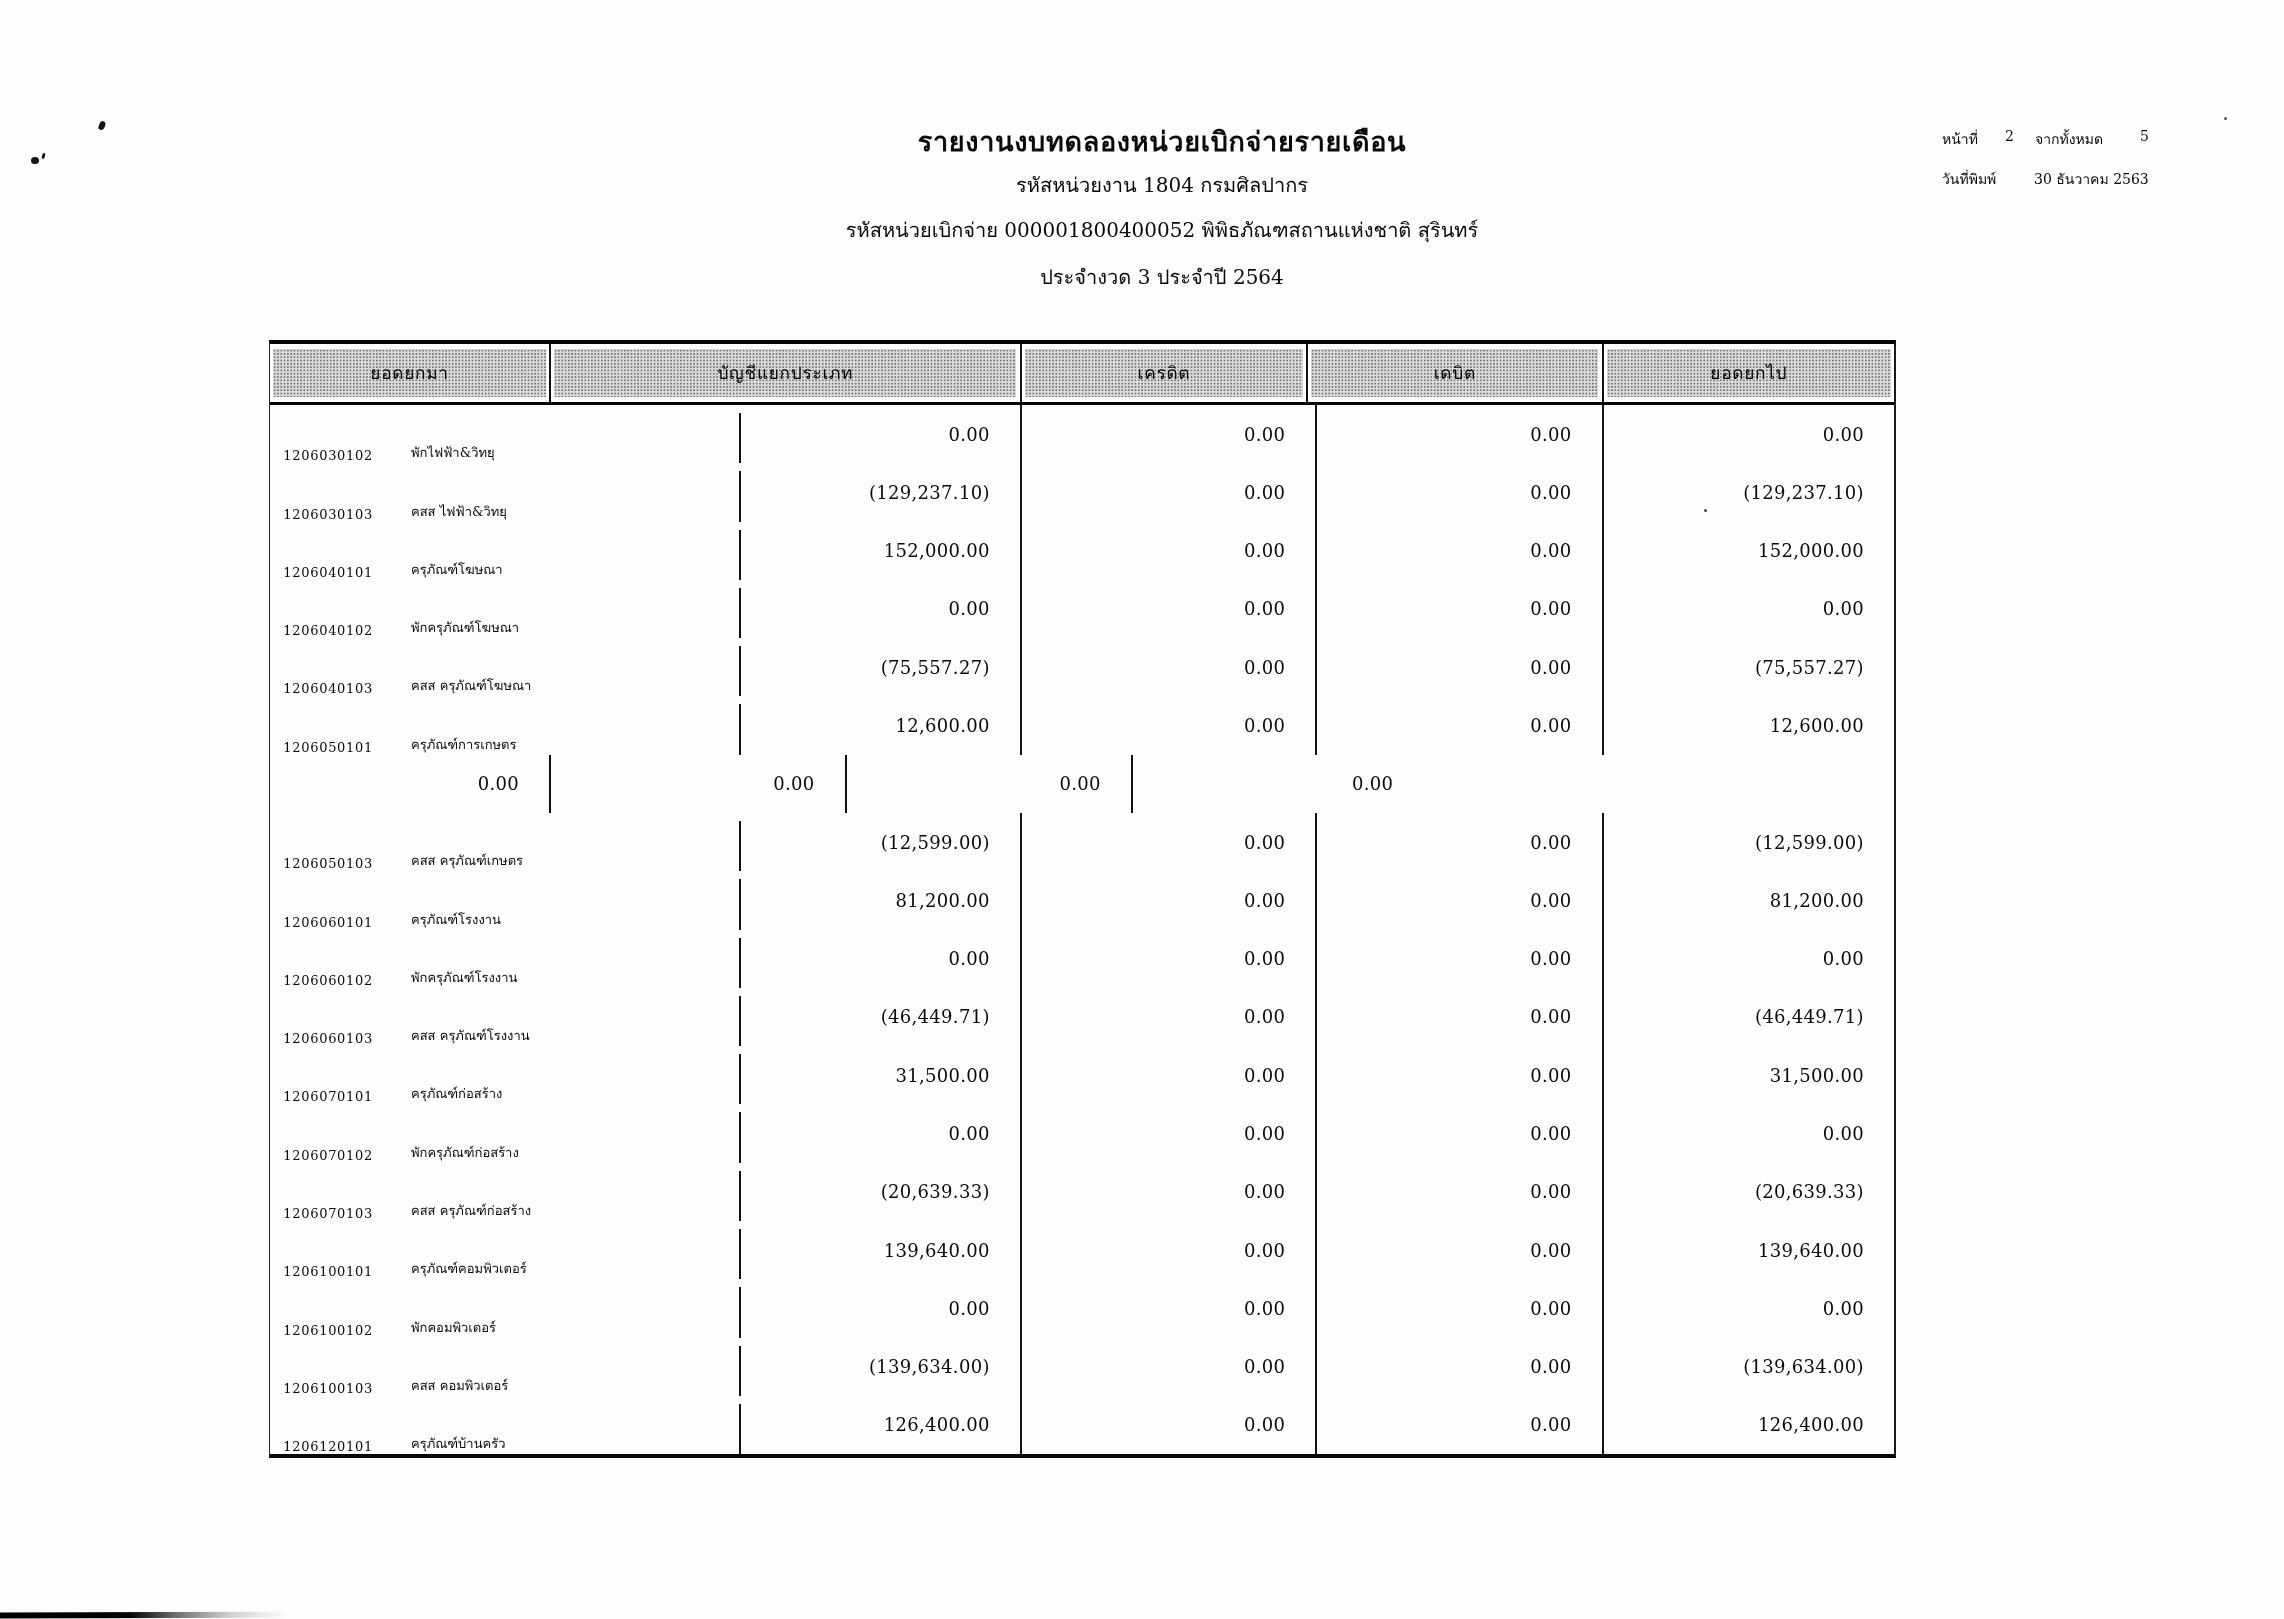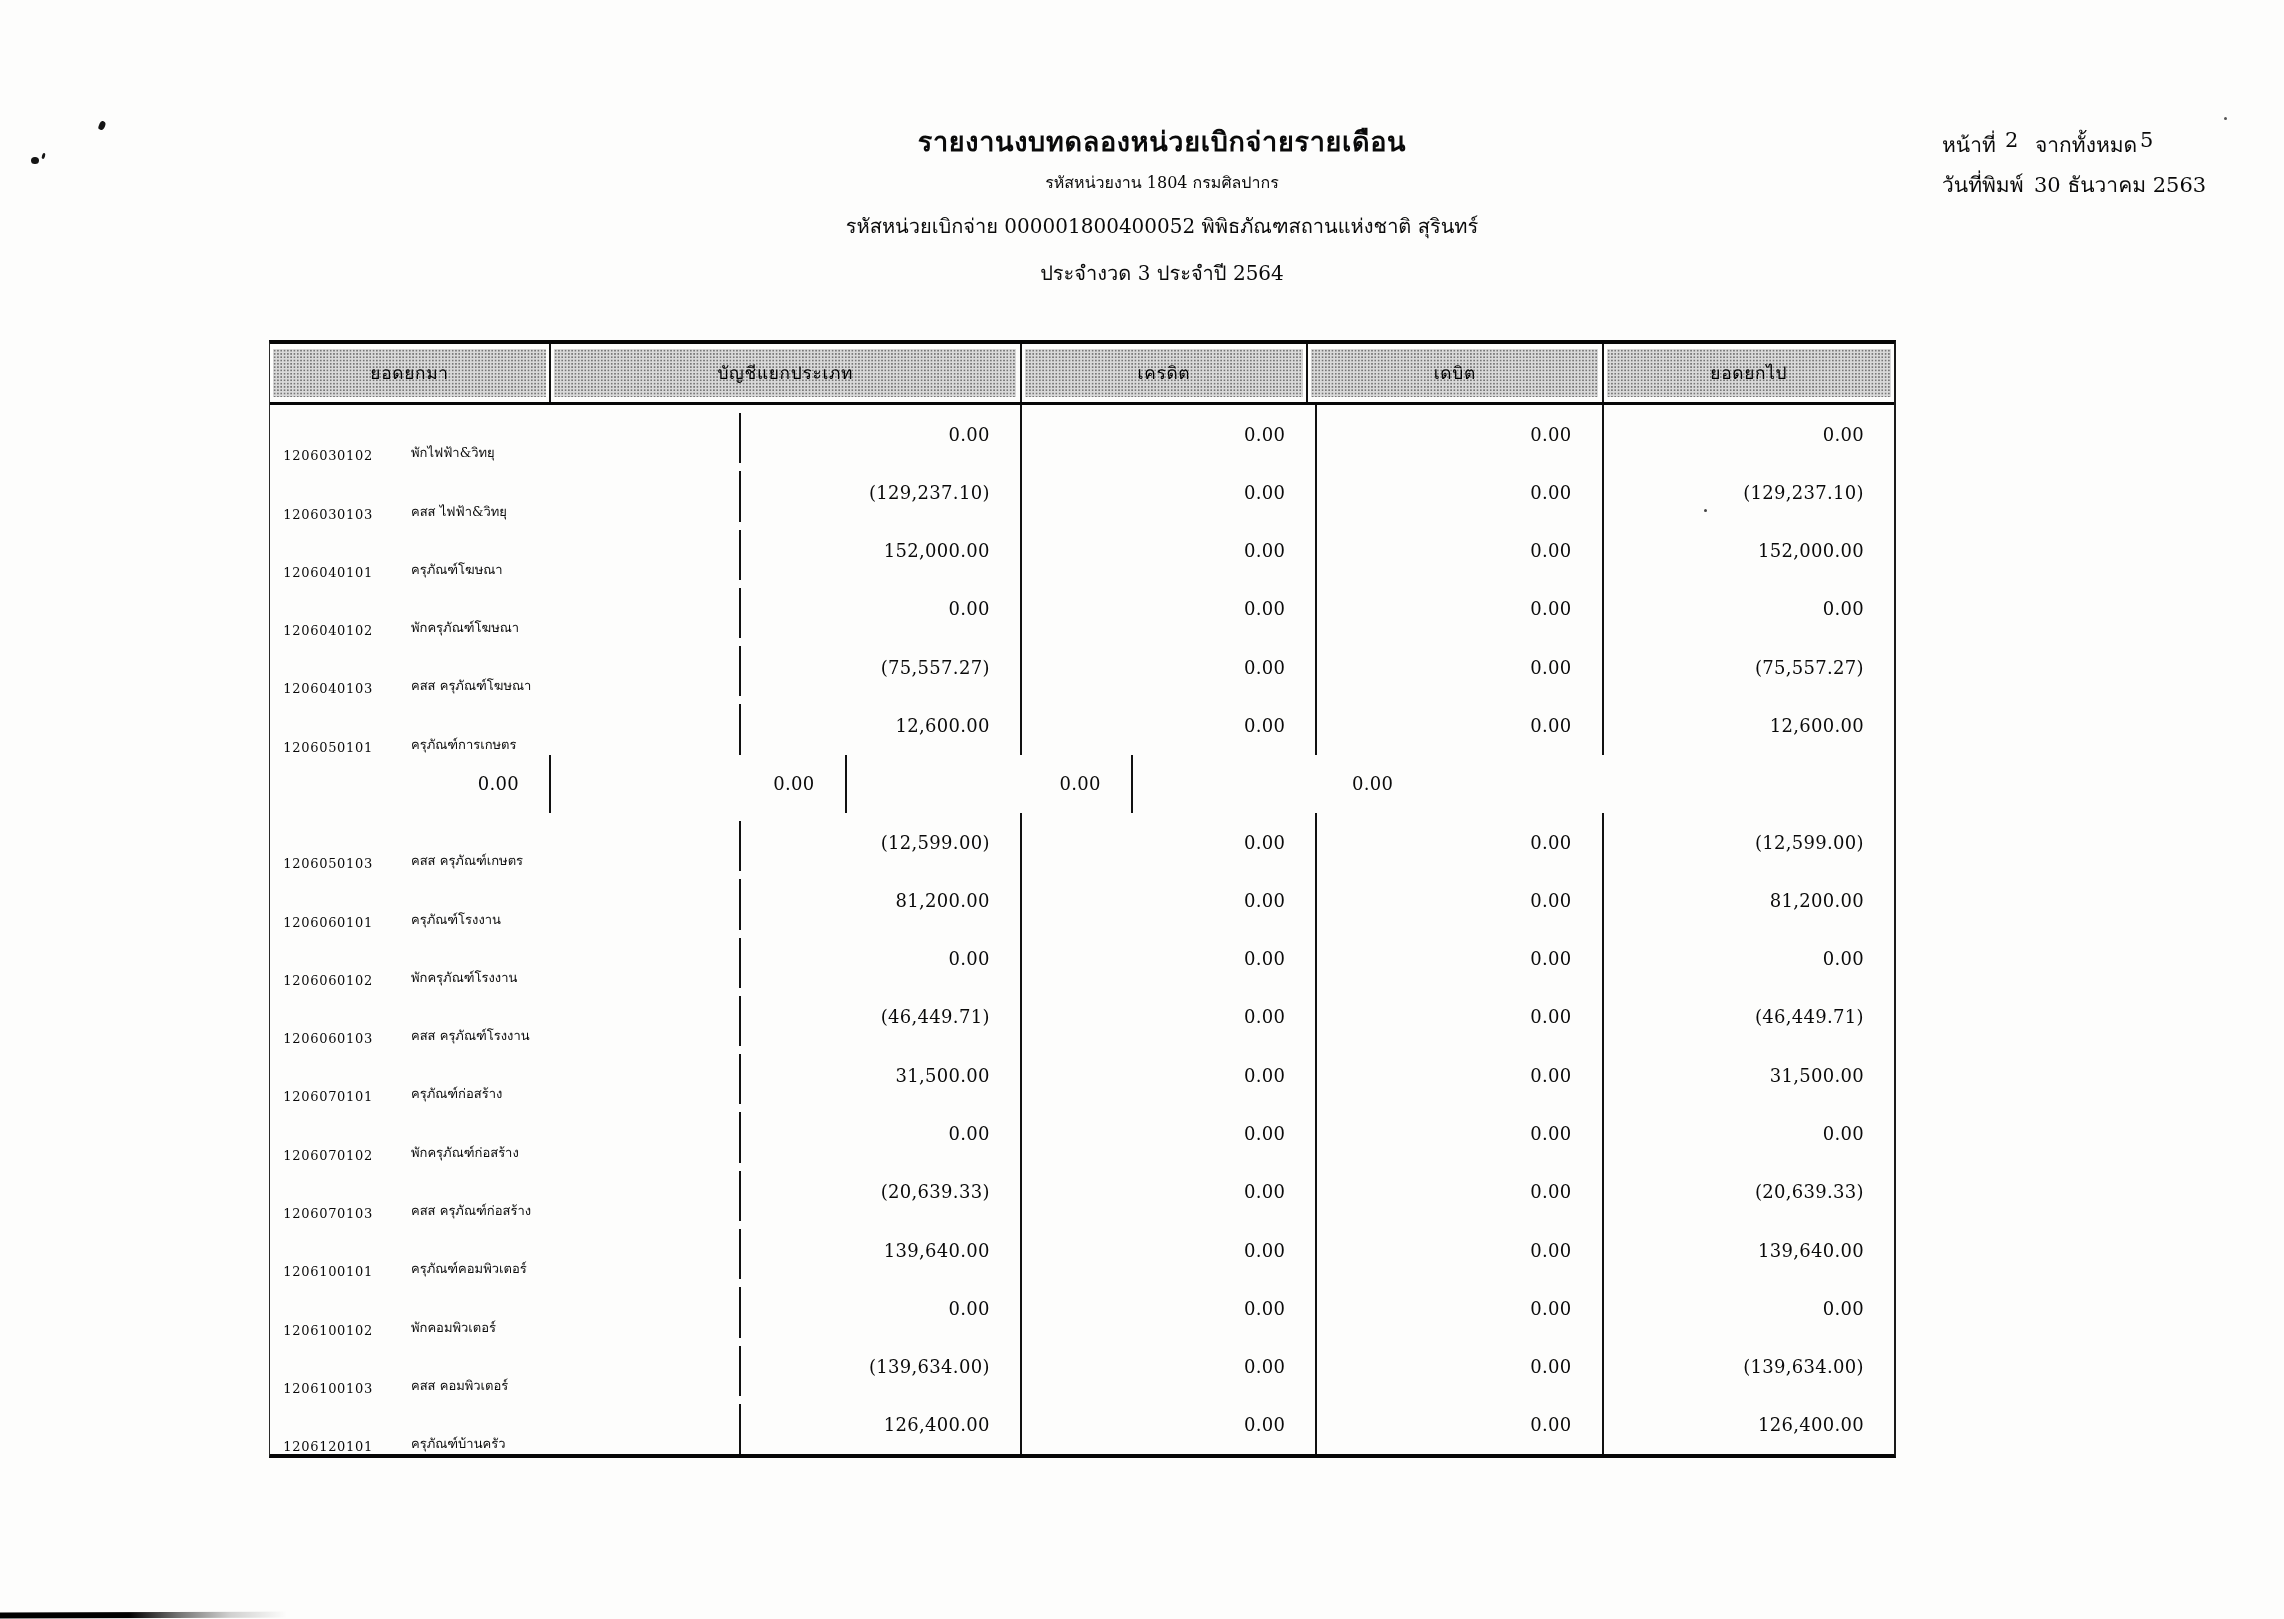--- a/index.html
+++ b/index.html
@@ -13,25 +13,25 @@
     color:#0a0a0a;
   }
   
   .title-block{
     position:absolute;
     left:0; right:0; top:128px;
     text-align:center;
     line-height:1;
   }
   .report-title{font-size:27px;font-weight:bold;margin:0 0 20px 40px;letter-spacing:0.7px;}
-  .report-sub1{font-size:16px;margin:0 0 25px 40px;}
+  .report-sub1{font-size:20px;margin:0 0 25px 40px;}
   .report-sub2{font-size:20px;margin:0 0 27px 40px;}
   .report-sub3{font-size:20px;margin:0 0 0 40px;}
   
-  .meta-block{position:absolute;left:1942px;top:128px;width:320px;height:87px;font-size:21px;}
+  .meta-block{position:absolute;left:1942px;top:128px;width:320px;height:87px;font-size:14px;}
   .meta-block span{position:absolute;white-space:nowrap;}
   .m-r1{top:0;}
   .m-r2{top:40px;}
   .m-x0{left:0;}
   .m-x95{left:63px;}
   .m-x140{left:93px;}
   .m-x297{left:198px;}
   .m-x138{left:92px;}
   
   .trial-table{

